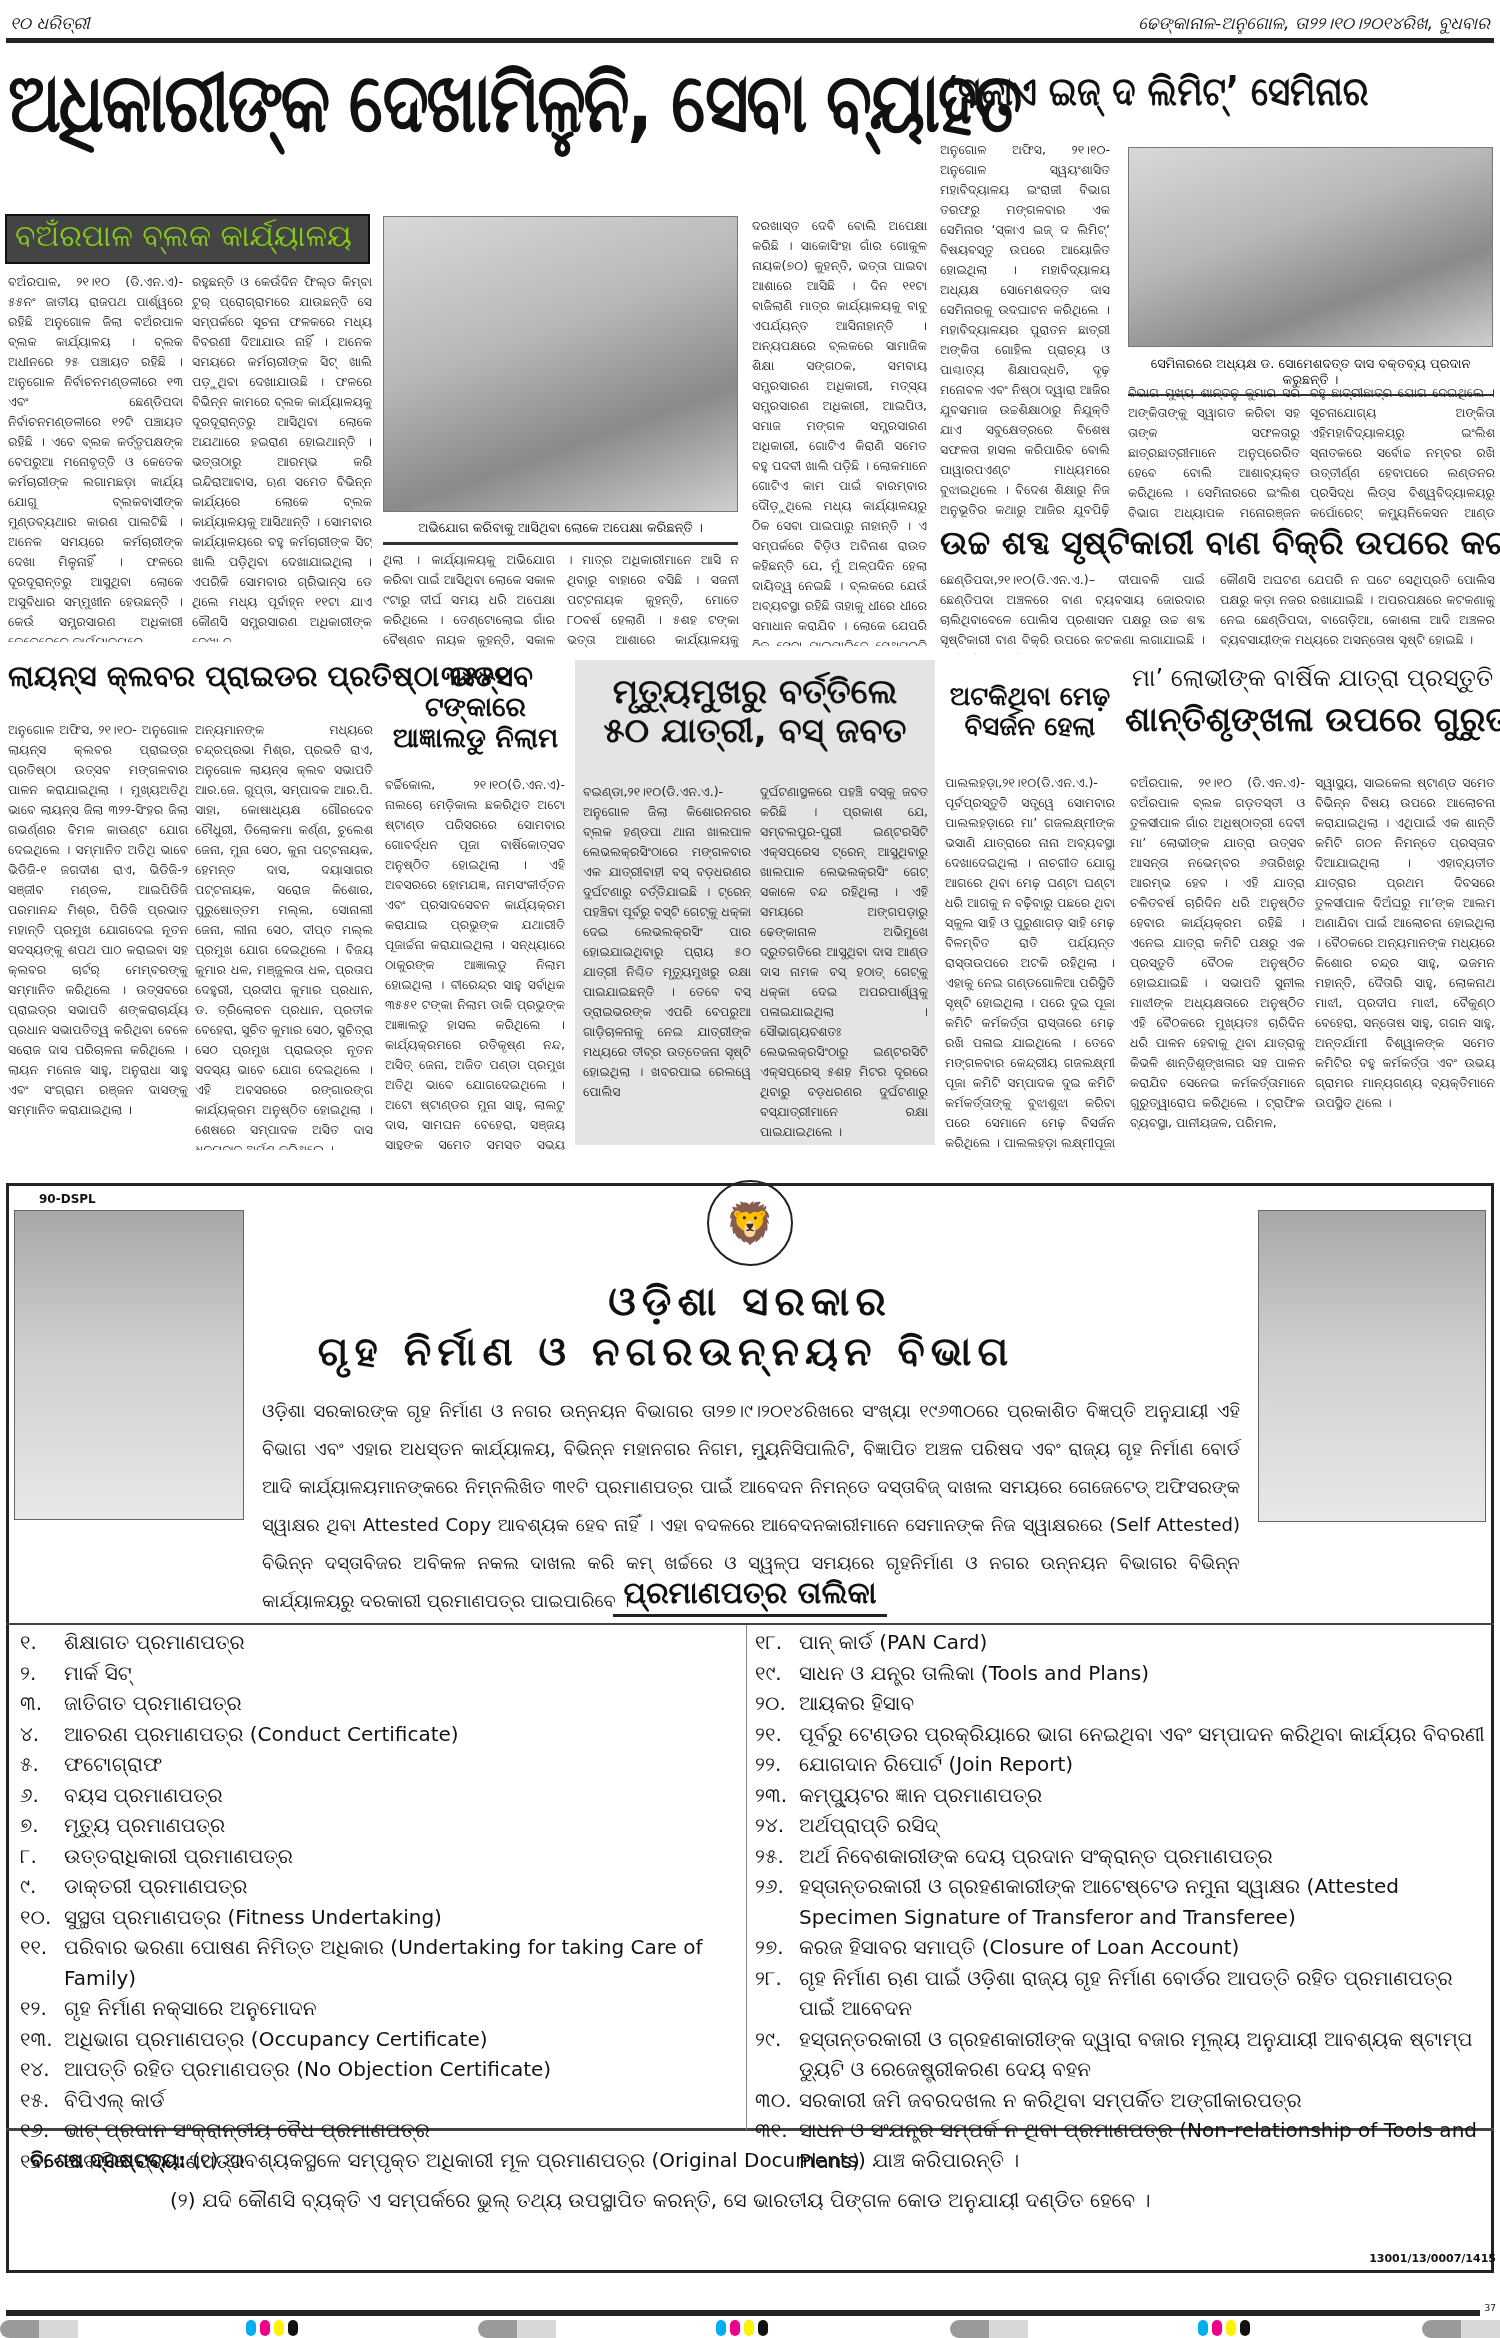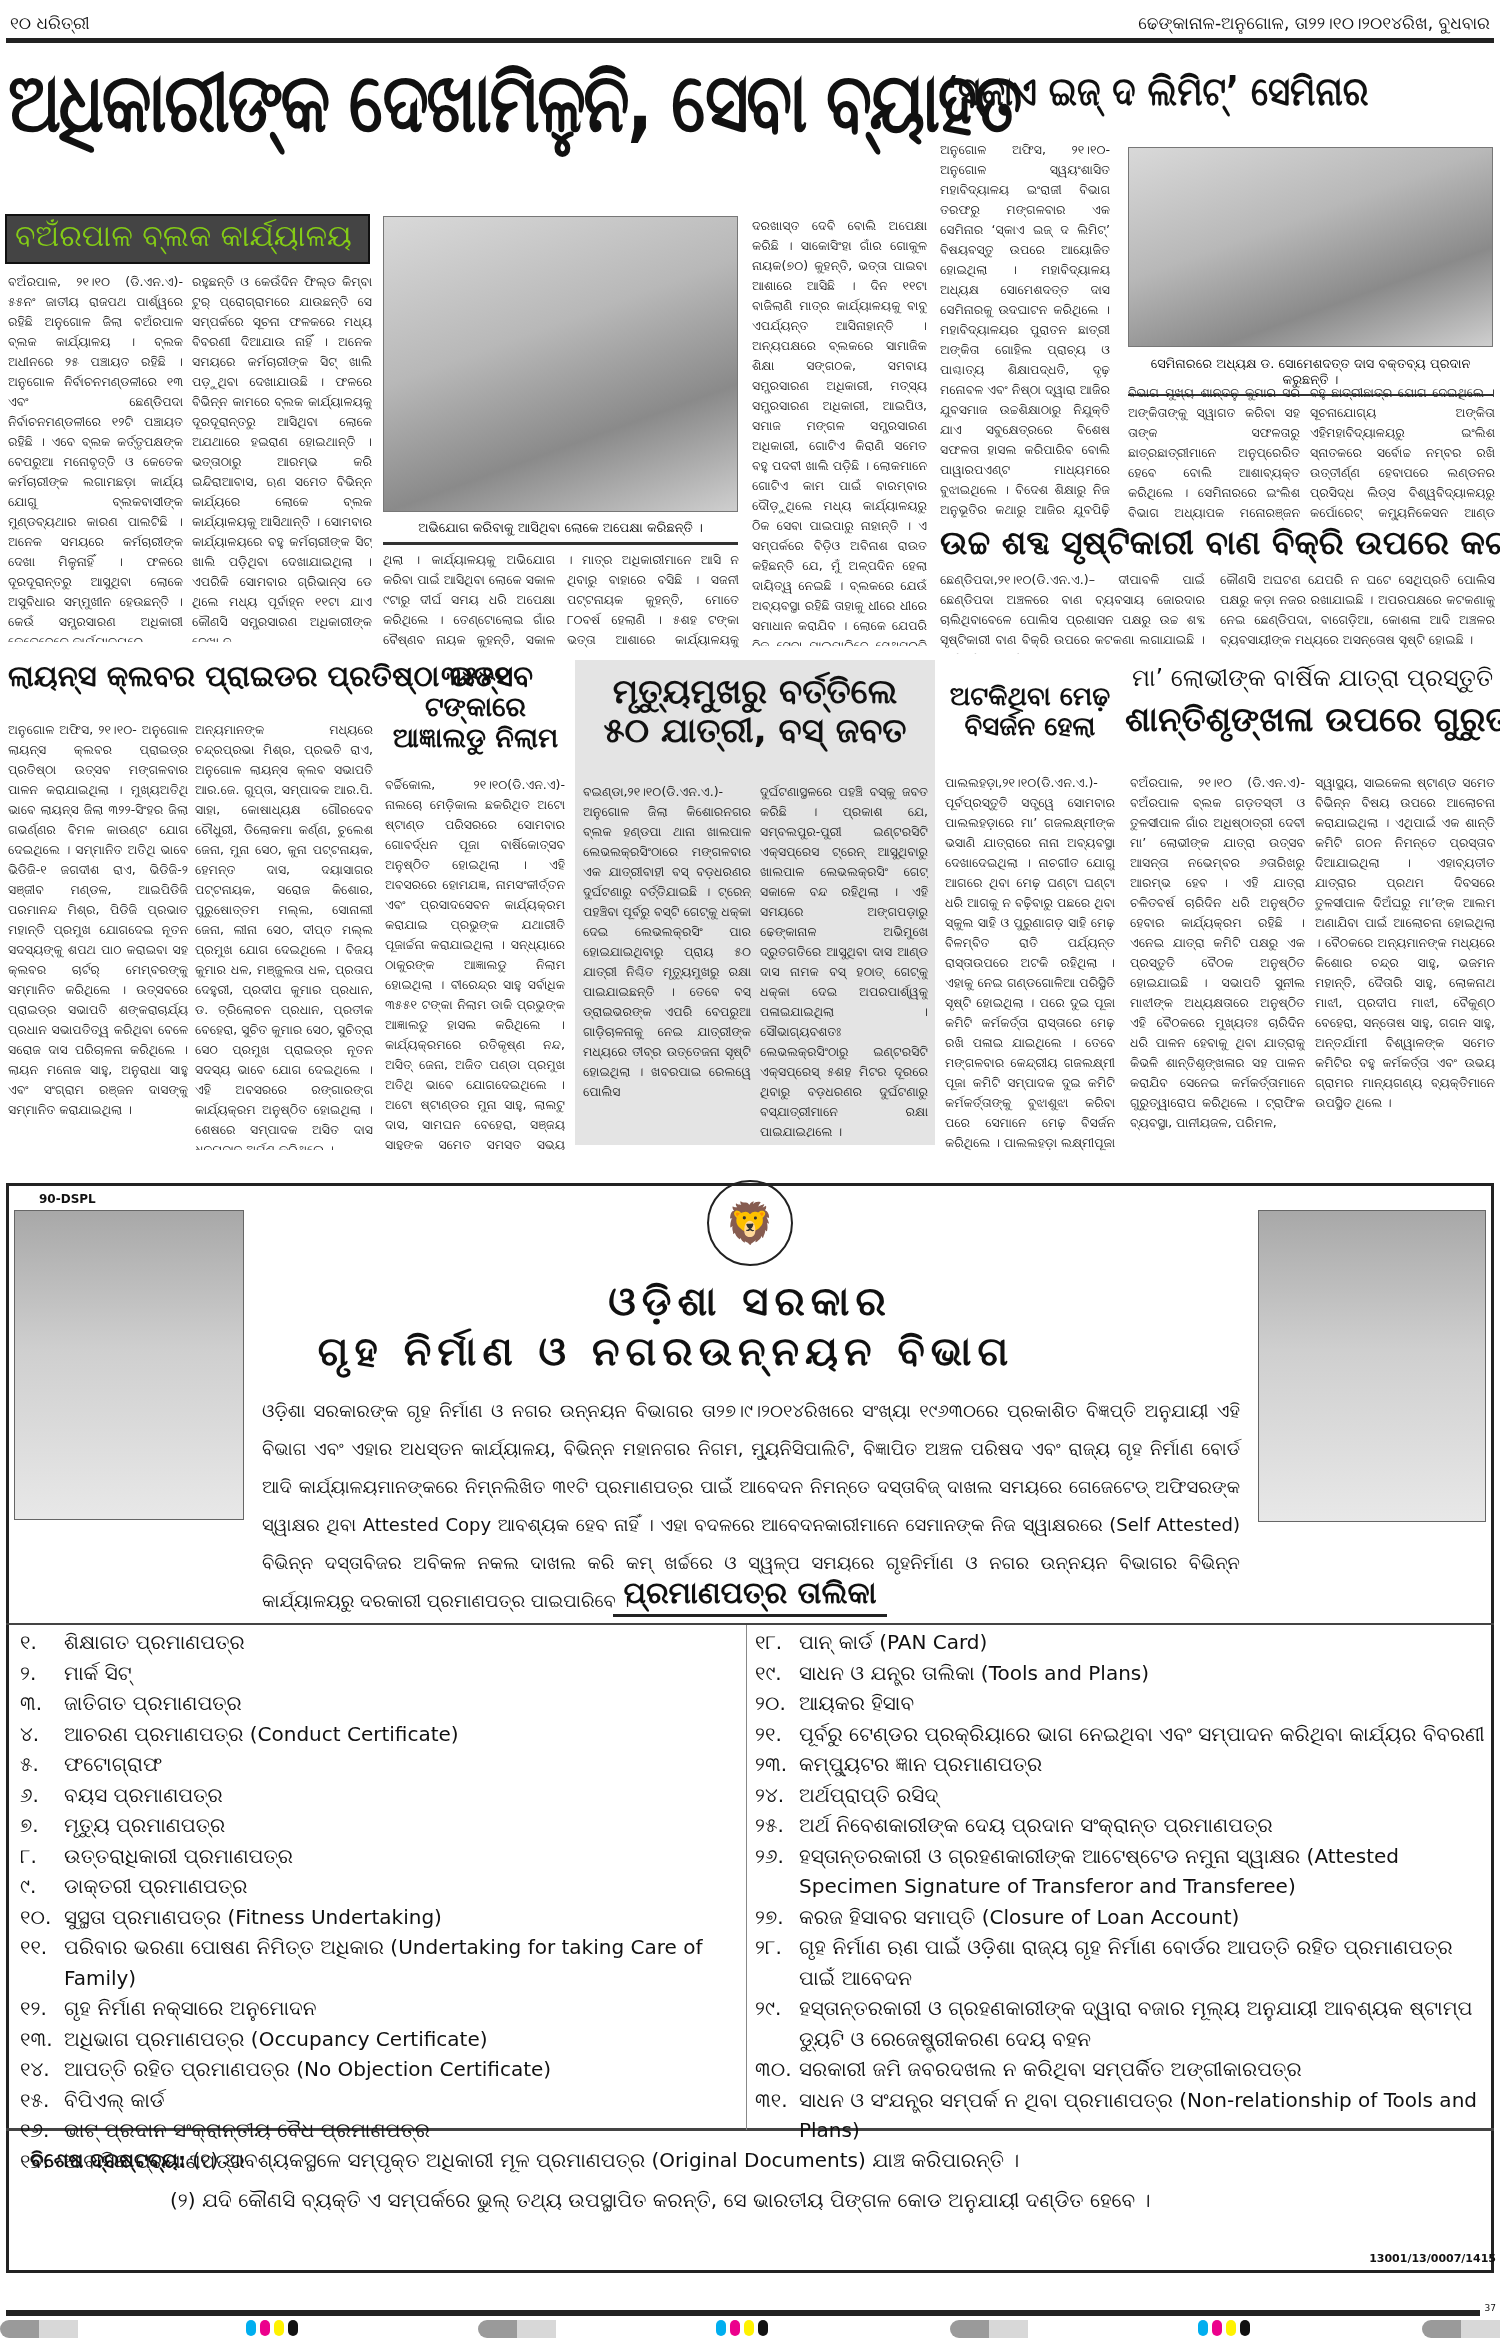--- a/index.html
+++ b/index.html
@@ -1,18 +1,18 @@
 <!DOCTYPE html>
 <html><head>
 <meta charset="utf-8">
 <style>
   * { box-sizing: border-box; margin: 0; padding: 0; }
   body { width: 1500px; height: 2338px; background: #fff; color: #111; font-family: "DejaVu Sans", sans-serif; position: relative; overflow: hidden; }
   .abs { position: absolute; }
-  .masthead { left: 10px; right: 10px; top: 8px; height: 30px; display: flex; justify-content: space-between; align-items: center; font-size: 17px; }
+  .masthead { left: 10px; right: 10px; top: 8px; height: 30px; display: flex; justify-content: space-between; align-items: center; font-size: 17px; font-style: italic; }
   .rule-top { left: 6px; right: 6px; top: 38px; height: 5px; background: #222; }
   .headline-main { left: 8px; top: 60px; width: 920px; font-size: 82px; font-weight: bold; letter-spacing: -3px; line-height: 1.05; transform: scaleX(0.82); transform-origin: left; white-space: nowrap; }
   .headline-right { left: 945px; top: 68px; width: 555px; font-size: 40px; font-weight: bold; transform: scaleX(0.85); transform-origin: left; white-space: nowrap; }
   .kicker { left: 5px; top: 214px; width: 365px; height: 50px; background: #444; color: #84cc16; border: 2px solid #111; font-size: 30px; padding: 2px 8px; white-space: nowrap; overflow: hidden; }
   .col { font-size: 12.5px; line-height: 20px; text-align: justify; color: #222; overflow: hidden; }
   .photo { background: linear-gradient(160deg, #d9d9d9 0%, #b8b8b8 40%, #8a8a8a 70%, #cfcfcf 100%); border: 1px solid #777; }
   .caption { font-size: 13px; text-align: center; color: #000000; border-bottom: 3px solid #333; padding: 6px 0; }
   .sub-headline { font-weight: bold; line-height: 1.15; }
   .grey-box { background: #e4e4e4; }
   .ad { left: 6px; top: 1183px; width: 1488px; height: 1090px; border: 3px solid #222; }
@@ -192,20 +192,24 @@
     </li>
   <li>
       <span class="num">୨୦.</span>
       <span class="txt">ଆୟକର ହିସାବ</span>
     </li>
   <li>
       <span class="num">୨୧.</span>
       <span class="txt">ପୂର୍ବରୁ ଟେଣ୍ଡର ପ୍ରକ୍ରିୟାରେ ଭାଗ ନେଇଥିବା ଏବଂ ସମ୍ପାଦନ କରିଥିବା କାର୍ଯ୍ୟର ବିବରଣୀ</span>
     </li>
   <li>
+      <span class="num">୨୨.</span>
+      <span class="txt">ଯୋଗଦାନ ରିପୋର୍ଟ (Join Report)</span>
+    </li>
+  <li>
       <span class="num">୨୩.</span>
       <span class="txt">କମ୍ପ୍ୟୁଟର ଜ୍ଞାନ ପ୍ରମାଣପତ୍ର</span>
     </li>
   <li>
       <span class="num">୨୪.</span>
       <span class="txt">ଅର୍ଥପ୍ରାପ୍ତି ରସିଦ୍</span>
     </li>
   <li>
       <span class="num">୨୫.</span>
       <span class="txt">ଅର୍ଥ ନିବେଶକାରୀଙ୍କ ଦେୟ ପ୍ରଦାନ ସଂକ୍ରାନ୍ତ ପ୍ରମାଣପତ୍ର</span>

